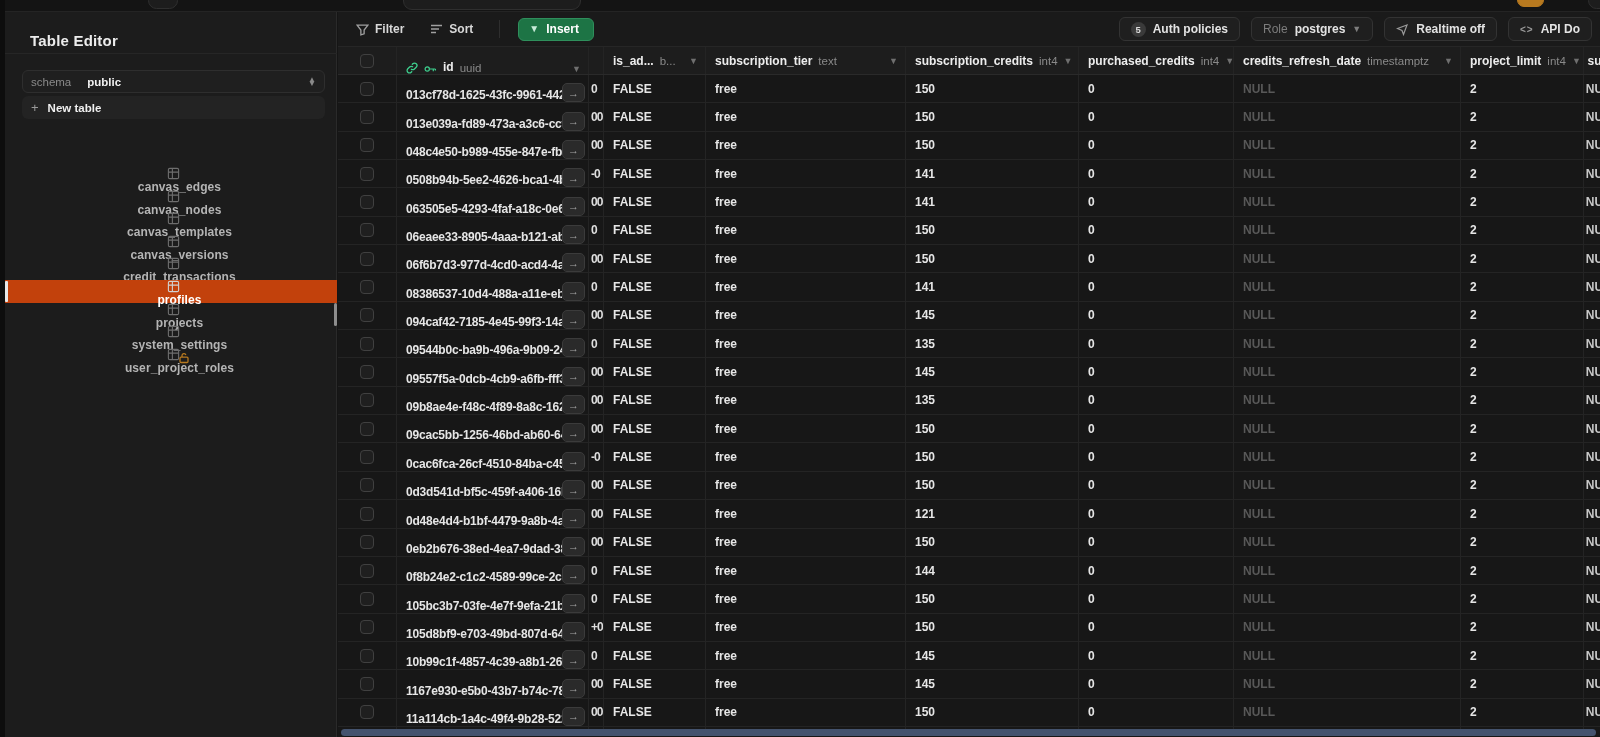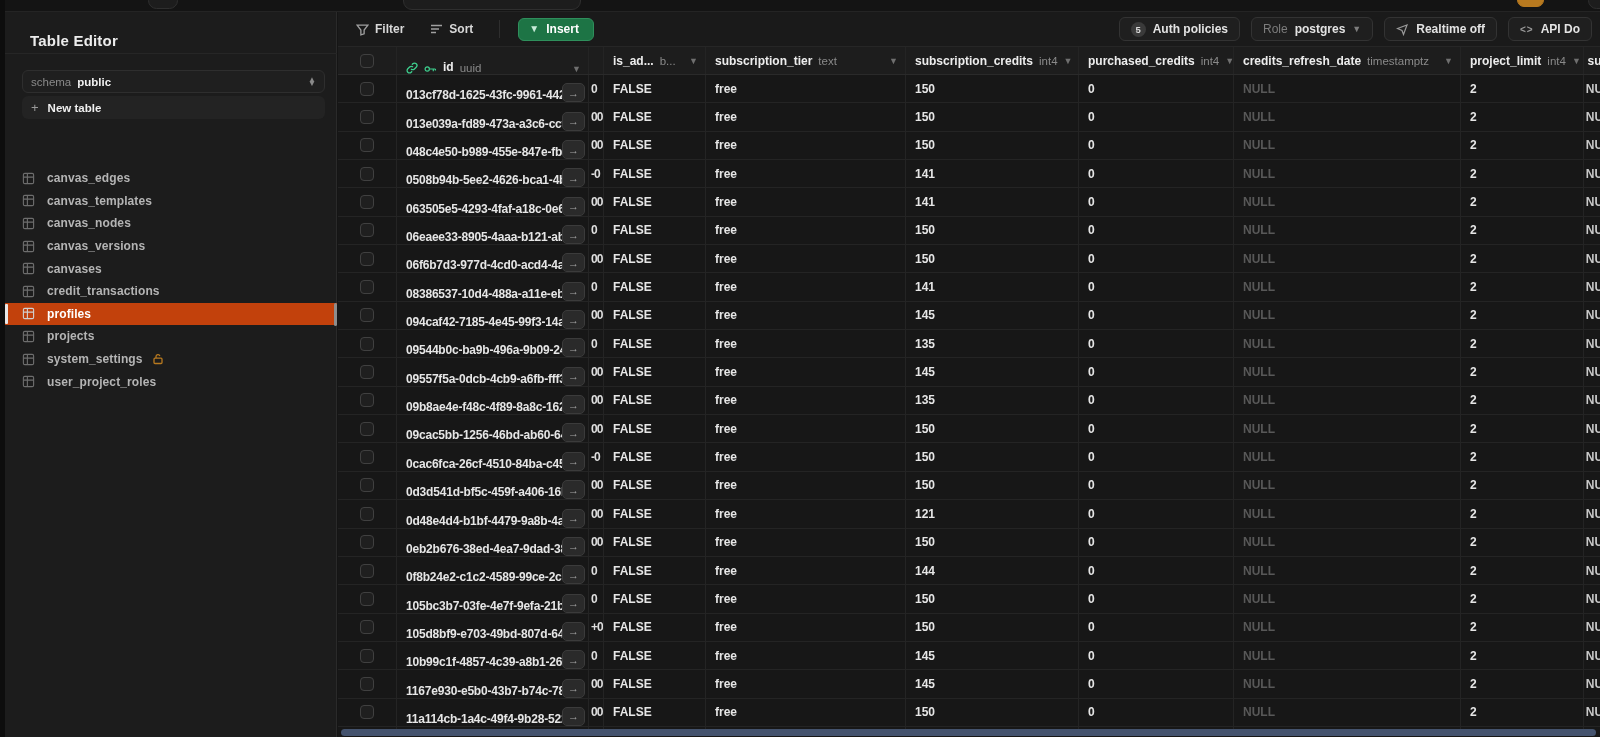--- a/index.html
+++ b/index.html
@@ -12,36 +12,36 @@
   .ppill { position:absolute; border:1px solid #2f2f2f; background:#1d1d1d; border-radius:9px; }
 
   
   .rail { position:absolute; left:0; top:0; width:5px; height:737px; background:#0d0d0d; z-index:6; }
 
   
   .sidebar { position:absolute; left:5px; top:12px; width:332px; height:725px; background:#1c1c1c; border-right:1px solid #2a2a2a; z-index:4; }
   .sb-title { position:absolute; left:25px; top:20px; font-size:15px; font-weight:700; color:#ececec; letter-spacing:.2px; }
   .sb-hr { position:absolute; left:0; top:41px; width:332px; border-top:1px solid #262626; }
   .schema-select { position:absolute; left:17px; top:58px; width:303px; height:23px; background:#1f1f1f; border:1px solid #2e2e2e; border-radius:6px; display:flex; align-items:center; padding:0 8px; cursor:pointer; }
-  .schema-select .lbl { color:#8a8a8a; font-size:11.5px; margin-right:6px; }
+  .schema-select .lbl { color:#8a8a8a; font-size:11.5px; margin-right:16px; }
   .schema-select .val { color:#f0f0f0; font-size:11.5px; font-weight:700; }
   .updown { margin-left:auto; color:#8a8a8a; display:flex; flex-direction:column; line-height:4px; font-size:8px; }
   .newtable { position:absolute; left:17px; top:84px; width:303px; height:23px; background:#232323; border-radius:6px; display:flex; align-items:center; padding:0 9px; cursor:pointer; }
   .newtable .plus { color:#9a9a9a; font-size:13px; margin-right:9px; font-weight:400; }
   .newtable .nt { color:#efefef; font-size:11.5px; font-weight:700; }
   .searchrow { position:absolute; left:17px; top:121px; width:303px; height:25px; display:flex; gap:9px; }
   .searchbox { flex:1; height:25px; border:1px solid #2d2d2d; border-radius:6px; background:#191919; display:flex; align-items:center; padding:0 7px; }
   .searchbox input { flex:1; background:transparent; border:none; outline:none; color:#bbb; font-size:11.5px; font-family:"Liberation Sans",sans-serif; }
   .searchbox input::placeholder { color:#686868; }
   .sicon { color:#7a7a7a; margin-right:6px; display:flex; }
   .chev2 { color:#7a7a7a; display:flex; }
   .sb-filterbtn { width:27px; height:25px; border:1px dashed #3d3d3d; border-radius:6px; display:flex; align-items:center; justify-content:center; color:#a8a8a8; cursor:pointer; }
 
   .tablelist { position:absolute; left:0; top:155px; width:332px; }
-  .titem { position:relative; height:22.6px; display:flex; align-items:center; padding-left:17px; cursor:pointer; }
+  .titem { position:relative; height:22.6px; display:flex; align-items:center; padding-left:17px; cursor:pointer;flex-direction:column; }
   .titem .gicon { color:#6e6e6e; display:flex; margin-right:12px; }
   .titem .tname { color:#b4b4b4; font-size:12px; font-weight:600; letter-spacing:.1px; }
   .titem.sel { background:#c2410c; }
   .titem.sel::before { content:""; position:absolute; left:0; top:1px; bottom:1px; width:3px; background:#e8e8e8; border-radius:1px; }
   .titem.sel .tname { color:#ffffff; font-weight:700; }
   .titem.sel .gicon { color:#d0d0d0; }
   .lockic { margin-left:9px; display:flex; }
   .sb-thumb { position:absolute; left:334px; top:303px; width:3px; height:23px; background:#8d8d8d; border-radius:2px; z-index:9; }
 
   
@@ -132,51 +132,41 @@
         <span class="tname">canvas_edges</span>
 
       </div>
         <div class="titem">
         <span class="gicon">
           <svg width="13" height="13" viewBox="0 0 14 14" fill="none" stroke="currentColor" stroke-width="1.2">
               <rect x="1.5" y="1.5" width="11" height="11" rx="1.5"></rect>
               <path d="M1.5 5.5h11M5.8 1.5v11"></path>
             </svg>
         </span>
+        <span class="tname">canvas_nodes</span>
+
+      </div>
+        <div class="titem">
+        <span class="gicon">
+          <svg width="13" height="13" viewBox="0 0 14 14" fill="none" stroke="currentColor" stroke-width="1.2">
+              <rect x="1.5" y="1.5" width="11" height="11" rx="1.5"></rect>
+              <path d="M1.5 5.5h11M5.8 1.5v11"></path>
+            </svg>
+        </span>
         <span class="tname">canvas_templates</span>
 
       </div>
         <div class="titem">
         <span class="gicon">
           <svg width="13" height="13" viewBox="0 0 14 14" fill="none" stroke="currentColor" stroke-width="1.2">
               <rect x="1.5" y="1.5" width="11" height="11" rx="1.5"></rect>
               <path d="M1.5 5.5h11M5.8 1.5v11"></path>
             </svg>
         </span>
-        <span class="tname">canvas_nodes</span>
-
-      </div>
-        <div class="titem">
-        <span class="gicon">
-          <svg width="13" height="13" viewBox="0 0 14 14" fill="none" stroke="currentColor" stroke-width="1.2">
-              <rect x="1.5" y="1.5" width="11" height="11" rx="1.5"></rect>
-              <path d="M1.5 5.5h11M5.8 1.5v11"></path>
-            </svg>
-        </span>
         <span class="tname">canvas_versions</span>
-
-      </div>
-        <div class="titem">
-        <span class="gicon">
-          <svg width="13" height="13" viewBox="0 0 14 14" fill="none" stroke="currentColor" stroke-width="1.2">
-              <rect x="1.5" y="1.5" width="11" height="11" rx="1.5"></rect>
-              <path d="M1.5 5.5h11M5.8 1.5v11"></path>
-            </svg>
-        </span>
-        <span class="tname">canvases</span>
 
       </div>
         <div class="titem">
         <span class="gicon">
           <svg width="13" height="13" viewBox="0 0 14 14" fill="none" stroke="currentColor" stroke-width="1.2">
               <rect x="1.5" y="1.5" width="11" height="11" rx="1.5"></rect>
               <path d="M1.5 5.5h11M5.8 1.5v11"></path>
             </svg>
         </span>
         <span class="tname">credit_transactions</span>

